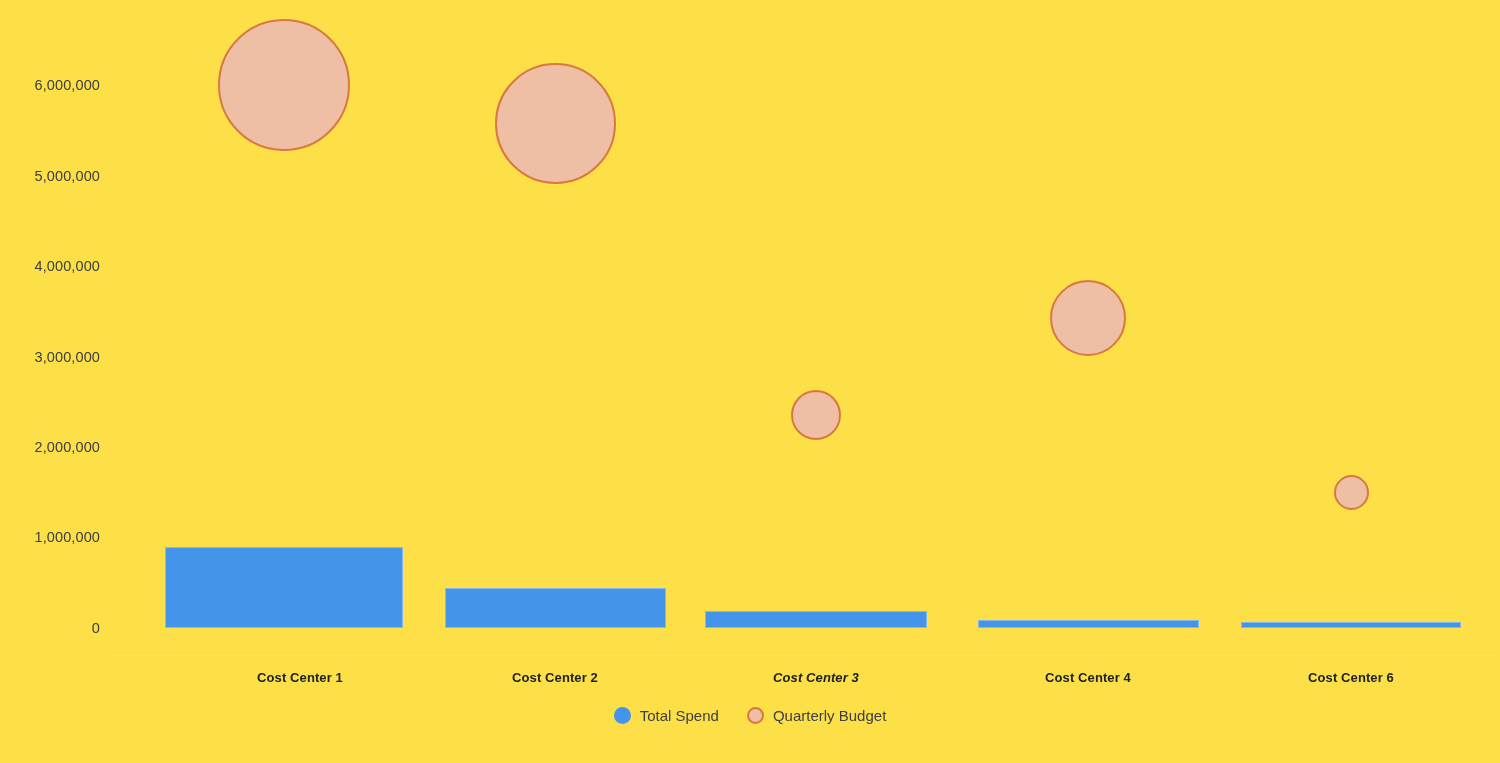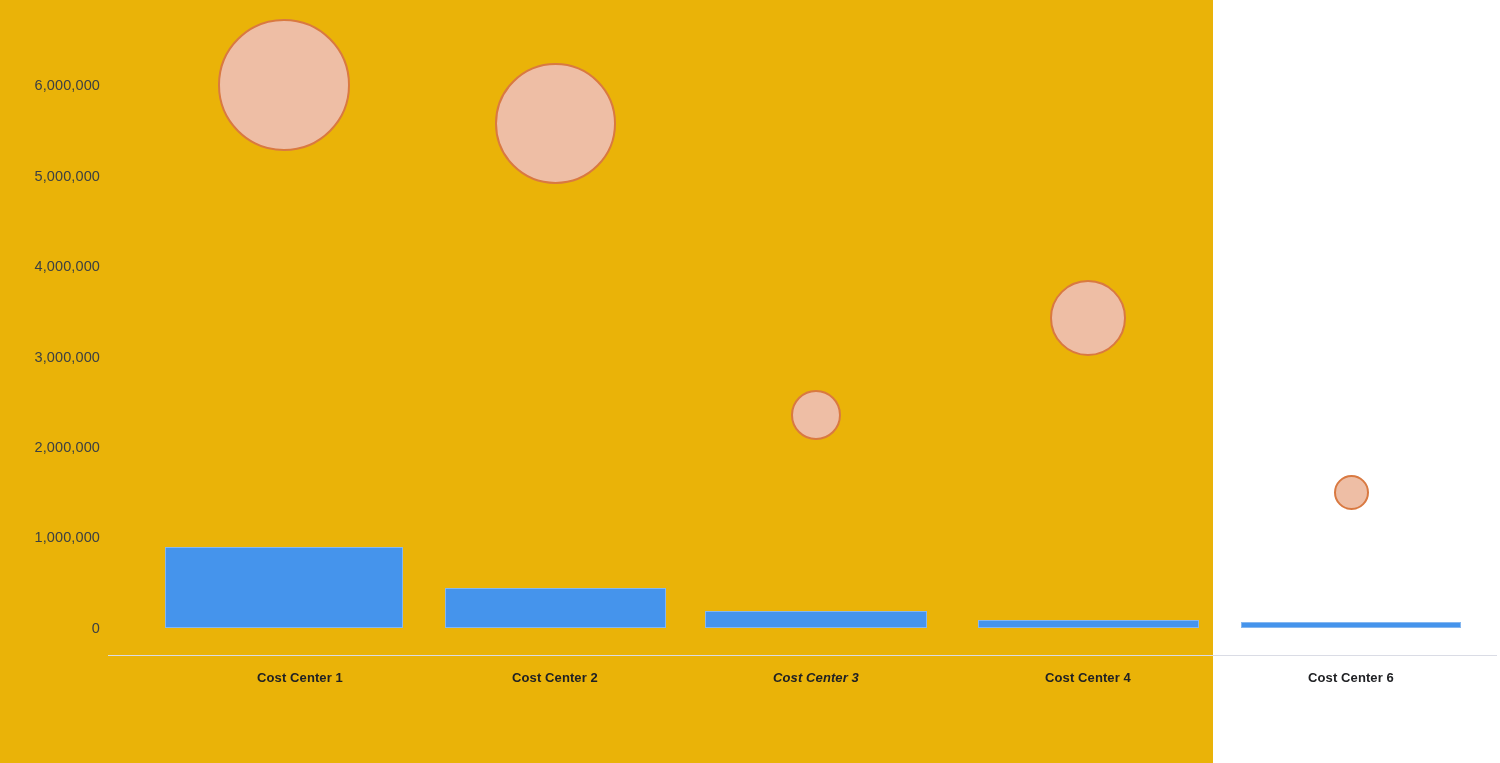--- a/index.html
+++ b/index.html
@@ -8,23 +8,23 @@
     background: #ffffff;
   }
   body {
     width: 1500px;
     height: 763px;
     font-family: "Liberation Sans", sans-serif;
     overflow: hidden;
   }
   #chart-root {
     position: relative;
-    width: 1213px;
+    width: 1500px;
     height: 763px;
-    background: #eab308;
+    background: #fde047;
   }
   
   .plot-area {
     position: absolute;
     left: 0;
     top: 0;
     width: 1500px;
     height: 660px;
   }
   
@@ -145,14 +145,24 @@
 
     <div class="axis-baseline" style="background: rgb(218, 220, 229);"></div>
   </div>
 
   <span class="x-label" style="left:300px;">Cost Center 1</span>
   <span class="x-label" style="left:555px;">Cost Center 2</span>
   <span class="x-label" style="left:816px;font-style:italic;">Cost Center 3</span>
   <span class="x-label" style="left:1088px;">Cost Center 4</span>
   <span class="x-label" style="left:1351px;">Cost Center 6</span>
 
+  <div class="legend">
+    <div class="legend-item">
+      <span class="legend-swatch series-spend"></span>
+      <span class="legend-label">Total Spend</span>
+    </div>
+    <div class="legend-item">
+      <span class="legend-swatch series-budget"></span>
+      <span class="legend-label">Quarterly Budget</span>
+    </div>
+  </div>
 
 </div>
 
 </body></html>

